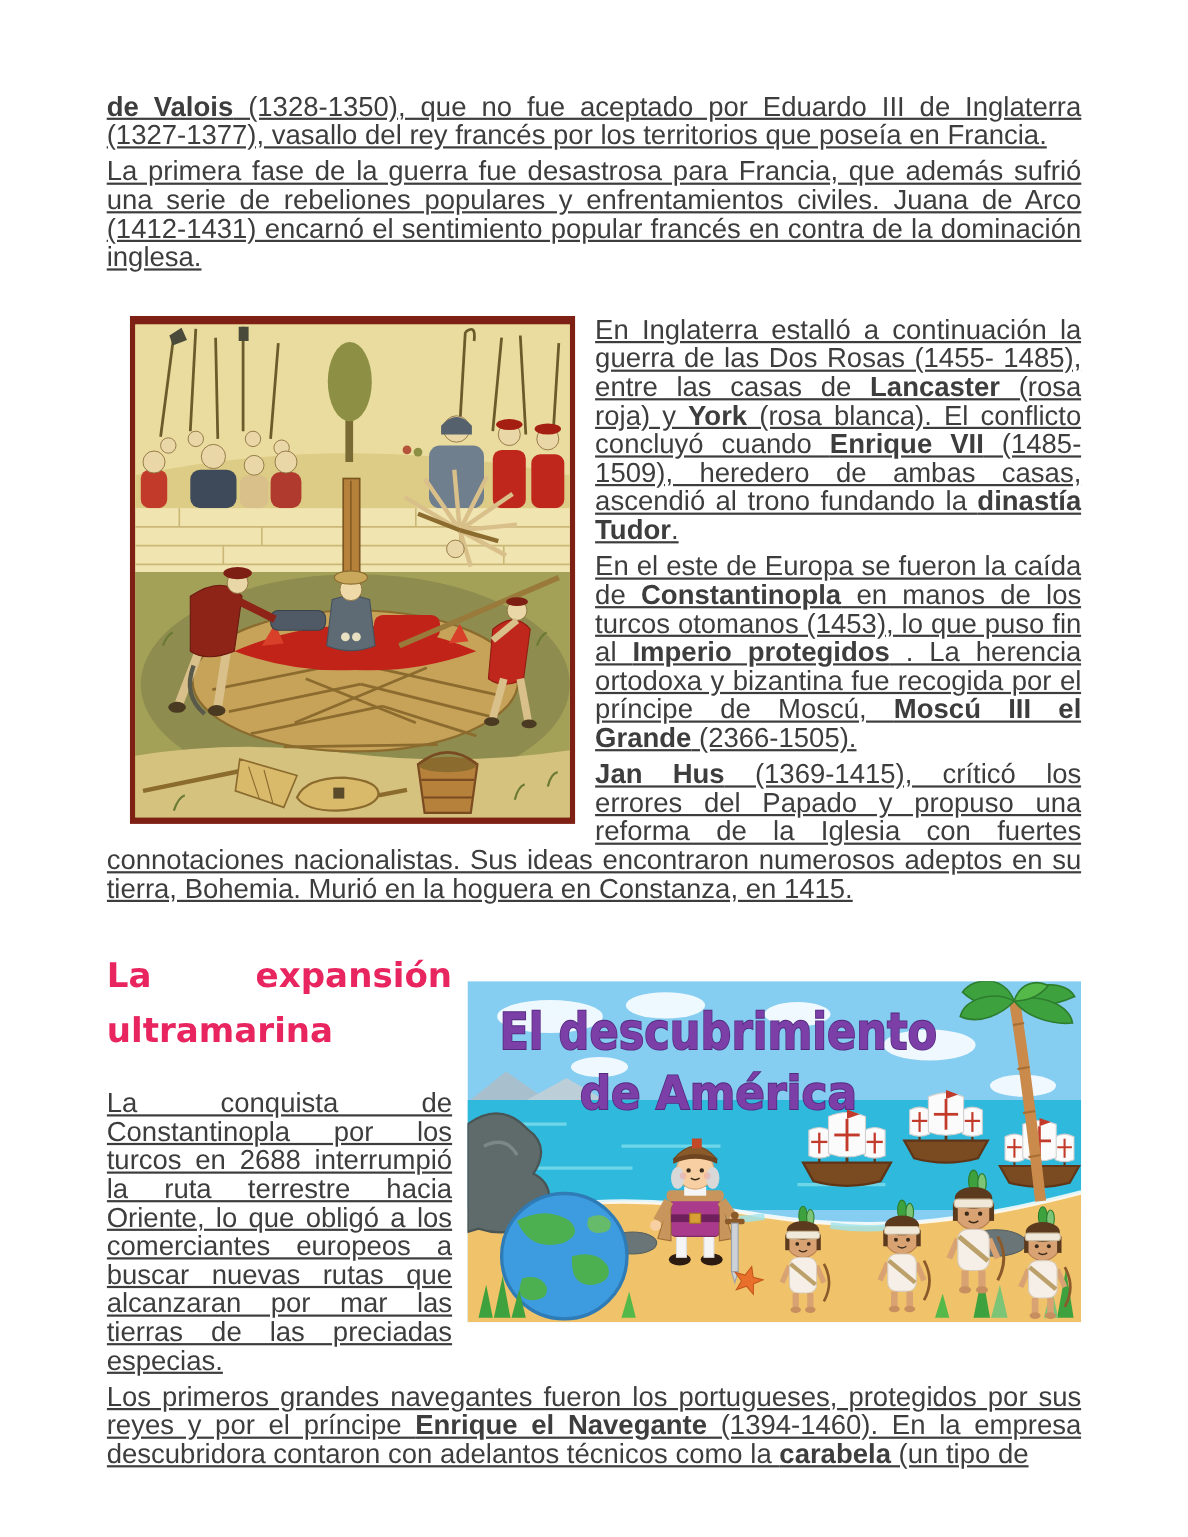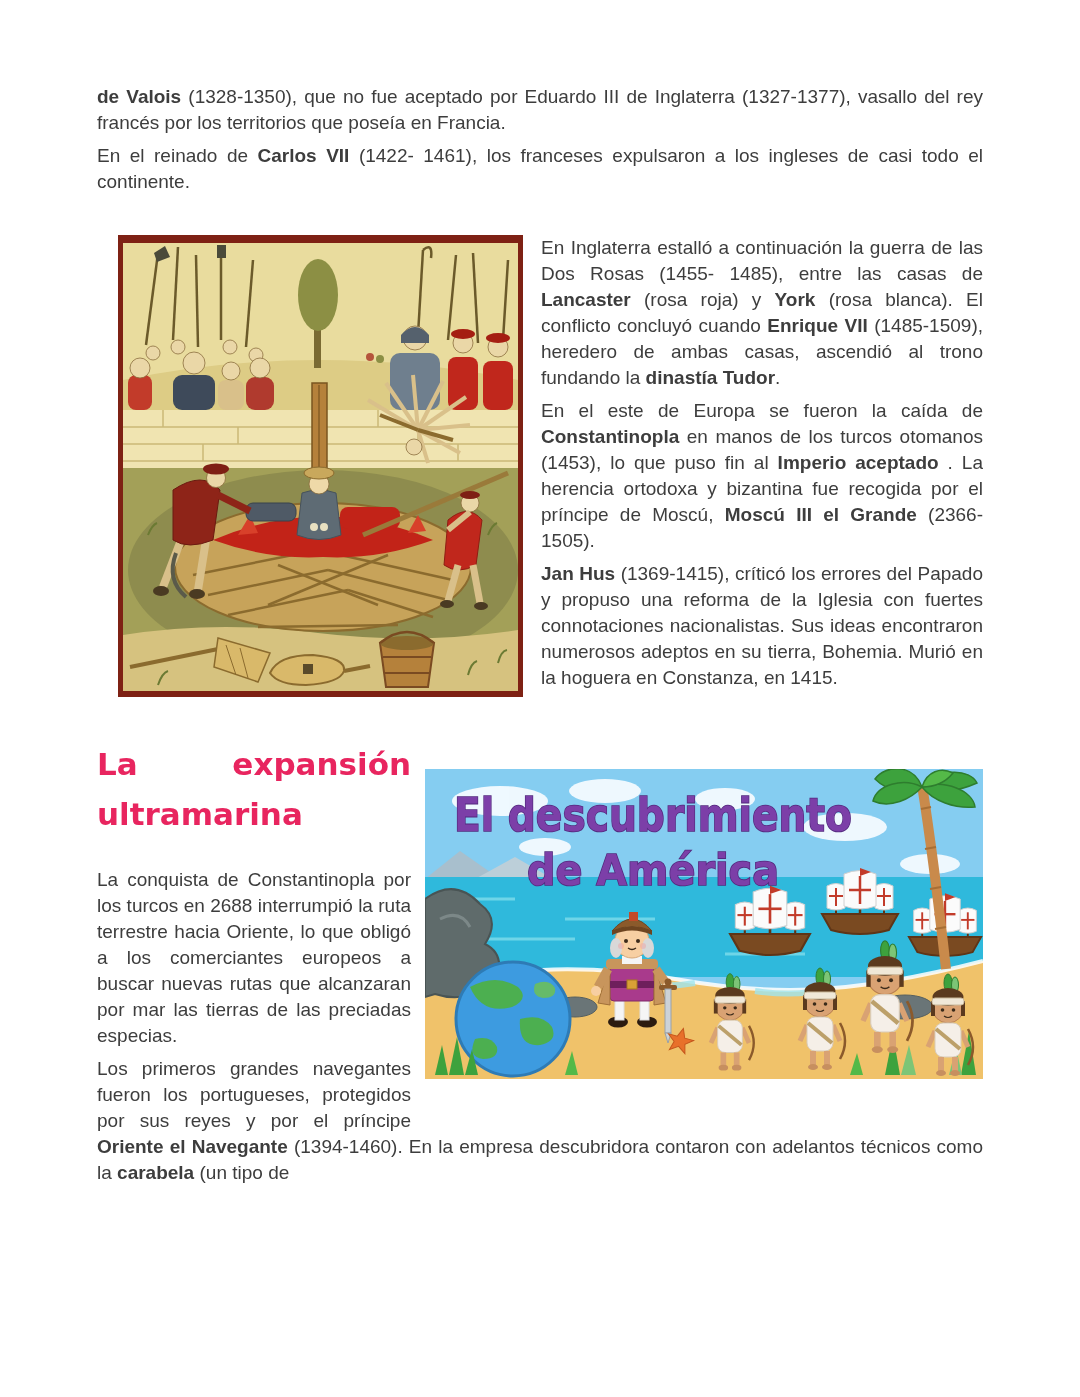--- a/index.html
+++ b/index.html
@@ -1,42 +1,42 @@
 <!DOCTYPE html>
 <html><head>
 <meta charset="utf-8">
 <style>
   html,body{margin:0;padding:0;background:#ffffff;}
   .page{
     width:1080px;height:1397px;background:#ffffff;box-sizing:border-box;
     padding:84px 97px 0 97px;overflow:hidden;position:relative;
     font-family:"Liberation Sans", sans-serif;color:#3d3d3d;
   }
-  p.body-par{margin:0 0 7px 0;font-size:19px;line-height:26px;text-align:justify;}
+  p.body-par{margin:0 0 7px 0;font-size:25px;line-height:26px;text-align:justify;text-decoration:underline;}
   p.body-par .b{font-weight:700;}
   .section-a{margin-top:40px;overflow:hidden;}
   .hus-svg{width:405px;height:462px;float:left;margin:0 18px 8px 21px;display:block;}
   .section-a p.body-par{margin-bottom:7px;}
   .gap-before{margin-top:32px;}
   .section-b{margin-top:34px;overflow:hidden;}
   .cartoon-svg{width:558px;height:310px;float:right;margin:30px 0 48px 14px;display:block;}
   h2.expansion-heading{
     font-family:"DejaVu Sans", sans-serif;font-weight:700;
     font-size:31px;line-height:50px;color:#e8255f;
     text-align:justify;margin:0 0 28px 0;
   }
 </style>
 </head>
 <body>
 
 <div class="page">
 
   <div>
     <p class="body-par"><span class="b">de Valois</span><span> (1328-1350), que no fue aceptado por Eduardo III de Inglaterra (1327-1377), vasallo del rey francés por los territorios que poseía en Francia.</span></p>
-    <p class="body-par"><span>En el reinado de </span><span class="b">Carlos VII</span><span> (1422- 1461), los franceses expulsaron a los ingleses de casi todo el continente.</span></p>
+    <p class="body-par"><span>La primera fase de la guerra fue desastrosa para Francia, que además sufrió una serie de rebeliones populares y enfrentamientos civiles. Juana de Arco (1412-1431) encarnó el sentimiento popular francés en contra de la dominación inglesa.</span></p>
   </div>
 
   <div class="section-a">
 
     <svg class="hus-svg" viewBox="0 0 405 462" role="img">
       <rect width="405" height="462" fill="#7e2114"></rect>
       <rect x="5" y="8" width="395" height="448" fill="#e4d18d"></rect>
       <rect x="5" y="8" width="395" height="167" fill="#e9dc9e"></rect>
       <path d="M5 145 Q200 105 400 145 L400 175 L5 175 Z" fill="#ddcc85"></path>
       <g>
@@ -190,21 +190,21 @@
       <g stroke="#6b7a33" stroke-width="2" fill="none">
         <path d="M40 450 q4 -12 10 -14"></path>
           <path d="M350 440 q3 -12 9 -14"></path>
         <path d="M380 428 q3 -12 9 -13"></path>
           <path d="M30 300 q4 -10 9 -12"></path>
         <path d="M370 300 q4 -10 9 -12"></path>
       </g>
     </svg>
 
     <p class="body-par"><span>En Inglaterra estalló a continuación la guerra de las Dos Rosas (1455- 1485), entre las casas de </span><span class="b">Lancaster</span><span> (rosa roja) y </span><span class="b">York</span><span> (rosa blanca). El conflicto concluyó cuando </span><span class="b">Enrique VII</span><span> (1485-1509), heredero de ambas casas, ascendió al trono fundando la </span><span class="b">dinastía Tudor</span><span>.</span></p>
-    <p class="body-par"><span>En el este de Europa se fueron la caída de </span><span class="b">Constantinopla</span><span> en manos de los turcos otomanos (1453), lo que puso fin al </span><span class="b">Imperio aceptado</span><span> . La herencia ortodoxa y bizantina fue recogida por el príncipe de Moscú, </span><span class="b">Moscú III el Grande</span><span> (2366-1505).</span></p>
+    <p class="body-par"><span>En el este de Europa se fueron la caída de </span><span class="b">Constantinopla</span><span> en manos de los turcos otomanos (1453), lo que puso fin al </span><span class="b">Imperio protegidos</span><span> . La herencia ortodoxa y bizantina fue recogida por el príncipe de Moscú, </span><span class="b">Moscú III el Grande</span><span> (2366-1505).</span></p>
     <p class="body-par gap-before"><span class="b">Jan Hus</span><span> (1369-1415), críticó los errores del Papado y propuso una reforma de la Iglesia con fuertes connotaciones nacionalistas. Sus ideas encontraron numerosos adeptos en su tierra, Bohemia. Murió en la hoguera en Constanza, en 1415.</span></p>
   </div>
 
   <div class="section-b">
 
     <svg class="cartoon-svg" viewBox="0 0 558 310" role="img">
       <defs>
         <g id="ship">
           <line x1="0" y1="-44" x2="0" y2="0" stroke="#5e3517" stroke-width="2.5"></line>
           <line x1="-24" y1="-30" x2="-24" y2="0" stroke="#5e3517" stroke-width="2"></line>
@@ -352,16 +352,16 @@
       <path transform="translate(255,272) rotate(15)" d="M0 -13 L3.8 -4 L13 -4 L5.6 2 L8 11 L0 5.5 L-8 11 L-5.6 2 L-13 -4 L-3.8 -4 Z" fill="#e8702a" stroke="#c5571d"></path>
       <g font-family="DejaVu Sans, sans-serif" font-weight="bold" text-anchor="middle" paint-order="stroke" stroke="#532a7e" stroke-width="1.6">
         <text x="228" y="62" font-size="46" textLength="398" lengthAdjust="spacingAndGlyphs" fill="#7c3fa8">El descubrimiento</text>
         <text x="228" y="116" font-size="42" textLength="252" lengthAdjust="spacingAndGlyphs" fill="#7c3fa8">de América</text>
       </g>
     </svg>
 
     <h2 class="expansion-heading">La expansión ultramarina</h2>
 
     <p class="body-par"><span>La conquista de Constantinopla por los turcos en 2688 interrumpió la ruta terrestre hacia Oriente, lo que obligó a los comerciantes europeos a buscar nuevas rutas que alcanzaran por mar las tierras de las preciadas especias.</span></p>
-    <p class="body-par"><span>Los primeros grandes navegantes fueron los portugueses, protegidos por sus reyes y por el príncipe </span><span class="b">Oriente el Navegante</span><span> (1394-1460). En la empresa descubridora contaron con adelantos técnicos como la </span><span class="b">carabela</span><span> (un tipo de</span></p>
+    <p class="body-par"><span>Los primeros grandes navegantes fueron los portugueses, protegidos por sus reyes y por el príncipe </span><span class="b">Enrique el Navegante</span><span> (1394-1460). En la empresa descubridora contaron con adelantos técnicos como la </span><span class="b">carabela</span><span> (un tipo de</span></p>
   </div>
 
 </div>
 
 </body></html>

